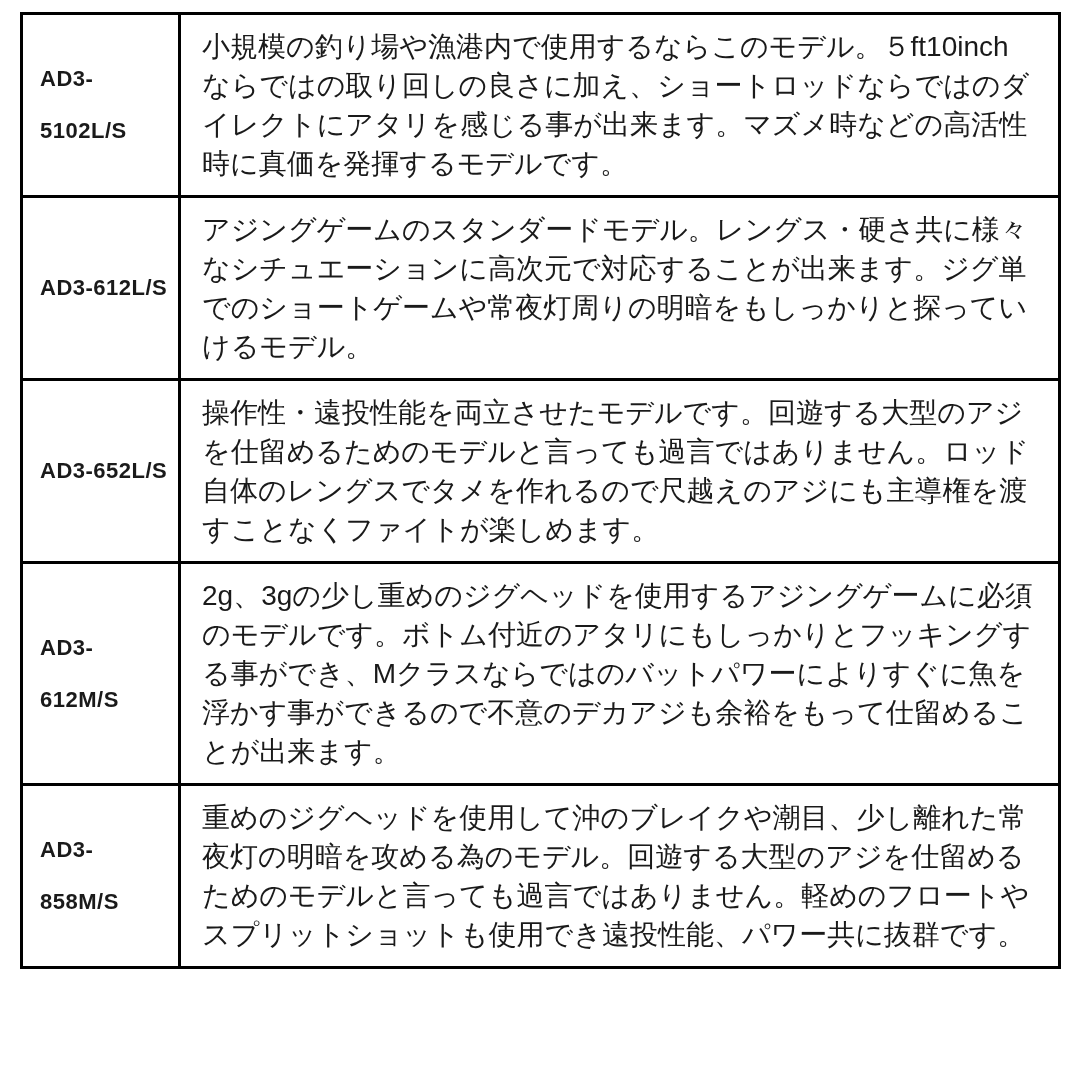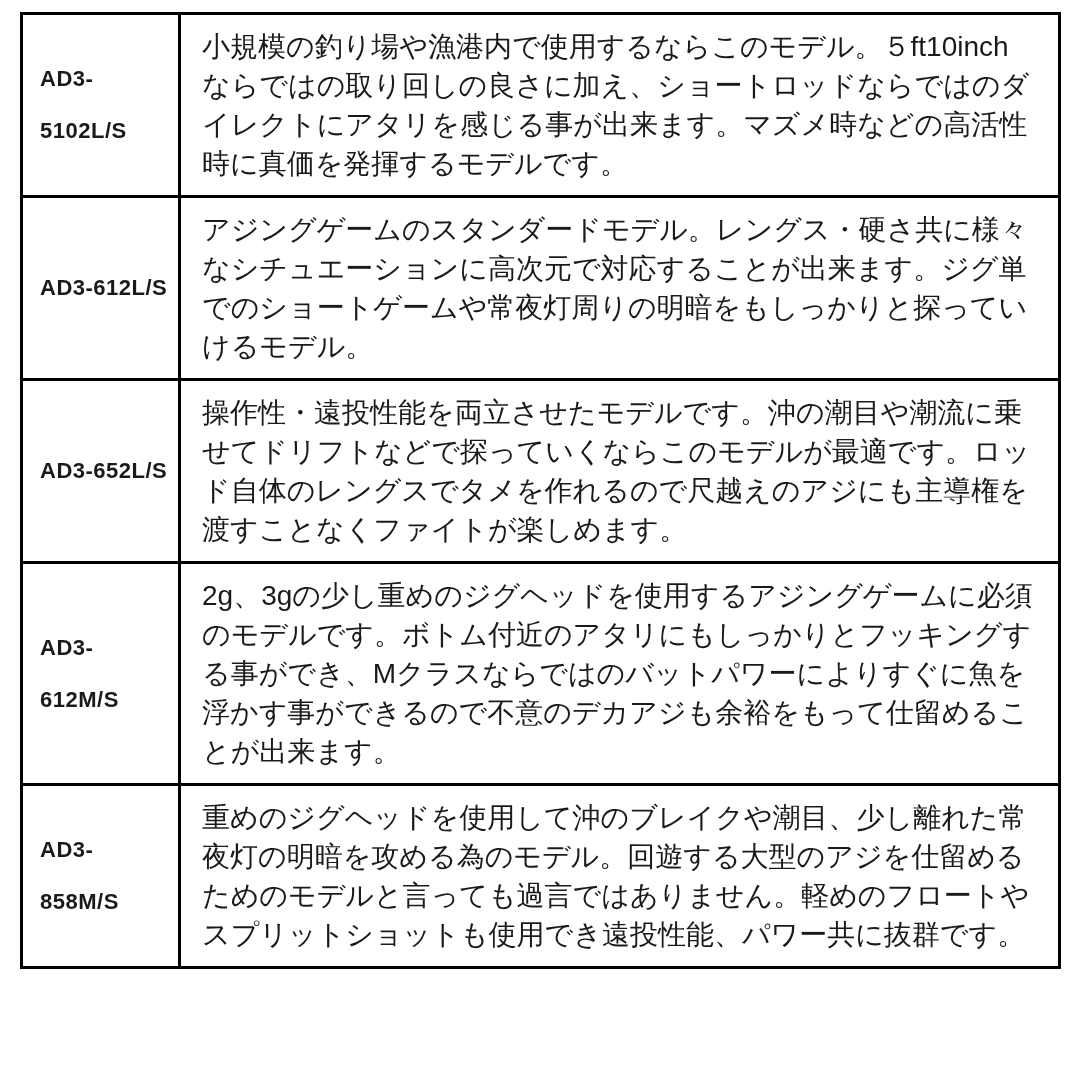--- a/index.html
+++ b/index.html
@@ -68,21 +68,21 @@
       <tr class="row-1">
         <td class="model-cell">AD3-5102L/S</td>
         <td class="desc-cell">小規模の釣り場や漁港内で使用するならこのモデル。５ft10inchならではの取り回しの良さに加え、ショートロッドならではのダイレクトにアタリを感じる事が出来ます。マズメ時などの高活性時に真価を発揮するモデルです。</td>
       </tr>
       <tr class="row-2">
         <td class="model-cell">AD3-612L/S</td>
         <td class="desc-cell">アジングゲームのスタンダードモデル。レングス・硬さ共に様々なシチュエーションに高次元で対応することが出来ます。ジグ単でのショートゲームや常夜灯周りの明暗をもしっかりと探っていけるモデル。</td>
       </tr>
       <tr class="row-3">
         <td class="model-cell">AD3-652L/S</td>
-        <td class="desc-cell">操作性・遠投性能を両立させたモデルです。沖の潮目や潮流に乗せてドリフトなどで探っていくならこのモデルが最適です。ロッド自体のレングスでタメを作れるので尺越えのアジにも主導権を渡すことなくファイトが楽しめます。</td>
+        <td class="desc-cell">操作性・遠投性能を両立させたモデルです。回遊する大型のアジを仕留めるためのモデルと言っても過言ではありません。ロッド自体のレングスでタメを作れるので尺越えのアジにも主導権を渡すことなくファイトが楽しめます。</td>
       </tr>
       <tr class="row-4">
         <td class="model-cell">AD3-612M/S</td>
         <td class="desc-cell">2g、3gの少し重めのジグヘッドを使用するアジングゲームに必須のモデルです。ボトム付近のアタリにもしっかりとフッキングする事ができ、Mクラスならではのバットパワーによりすぐに魚を浮かす事ができるので不意のデカアジも余裕をもって仕留めることが出来ます。</td>
       </tr>
       <tr class="row-5">
         <td class="model-cell">AD3-858M/S</td>
         <td class="desc-cell">重めのジグヘッドを使用して沖のブレイクや潮目、少し離れた常夜灯の明暗を攻める為のモデル。回遊する大型のアジを仕留めるためのモデルと言っても過言ではありません。軽めのフロートやスプリットショットも使用でき遠投性能、パワー共に抜群です。</td>
       </tr>
     </tbody>

